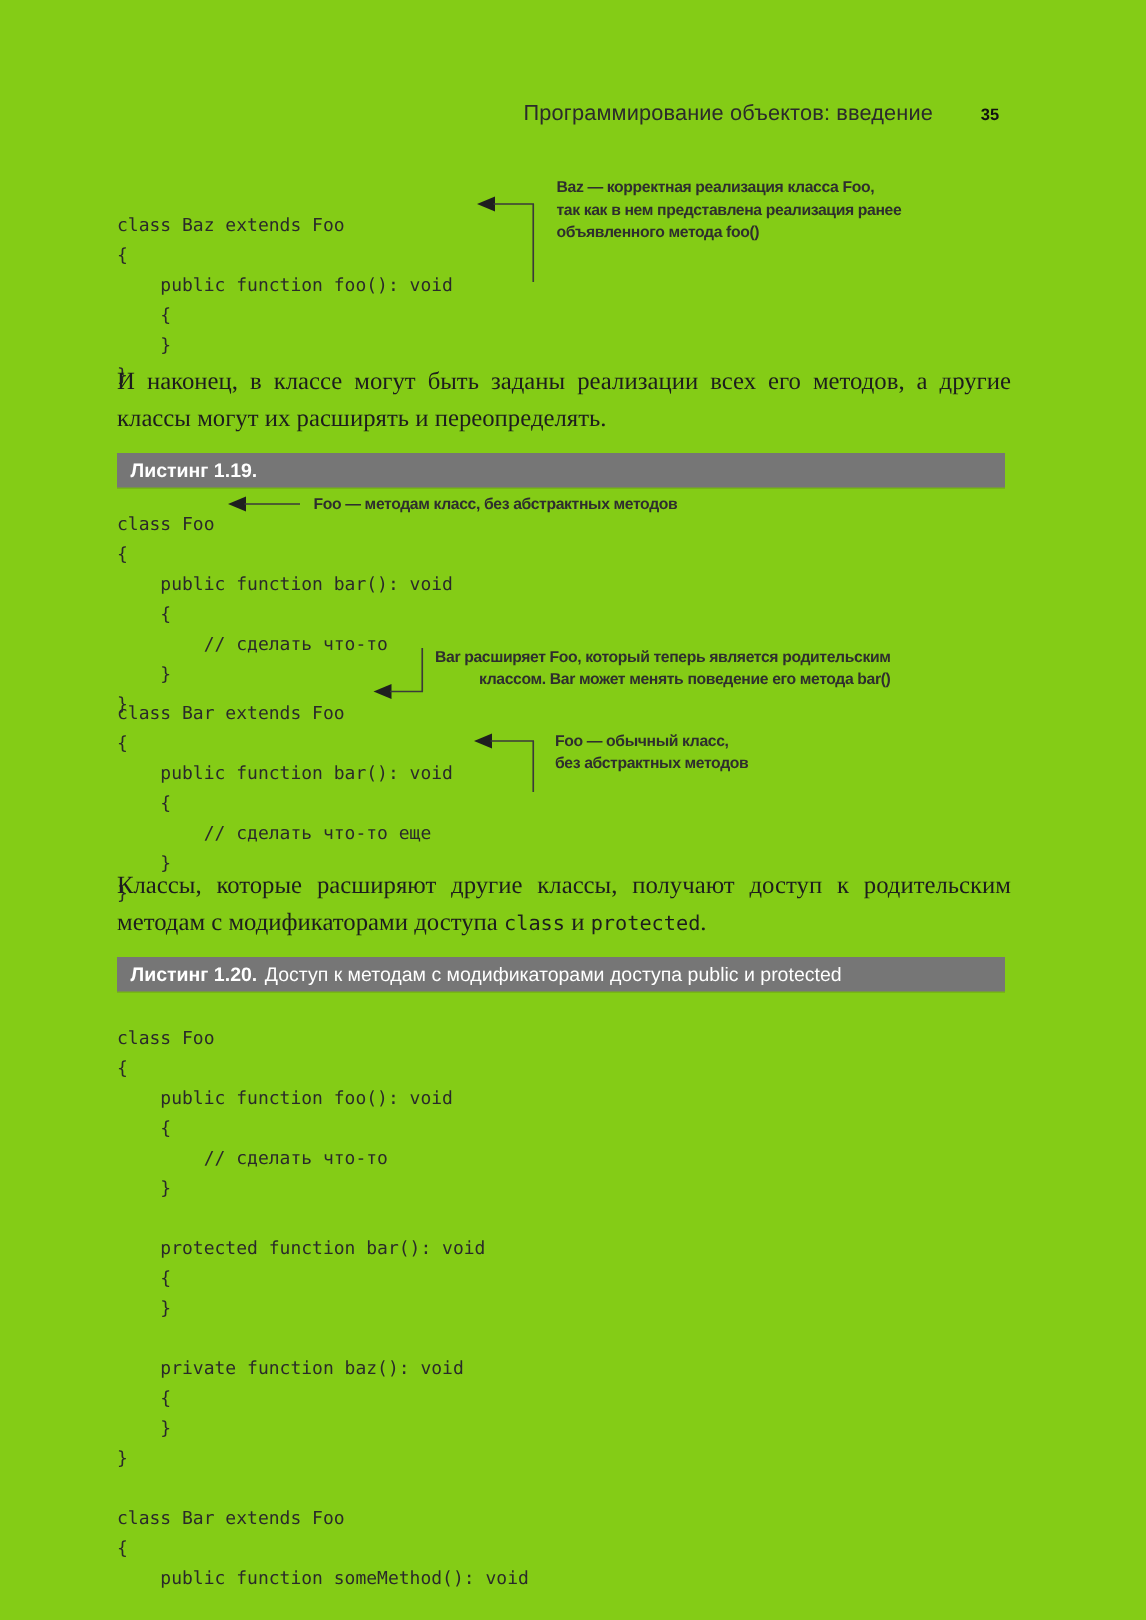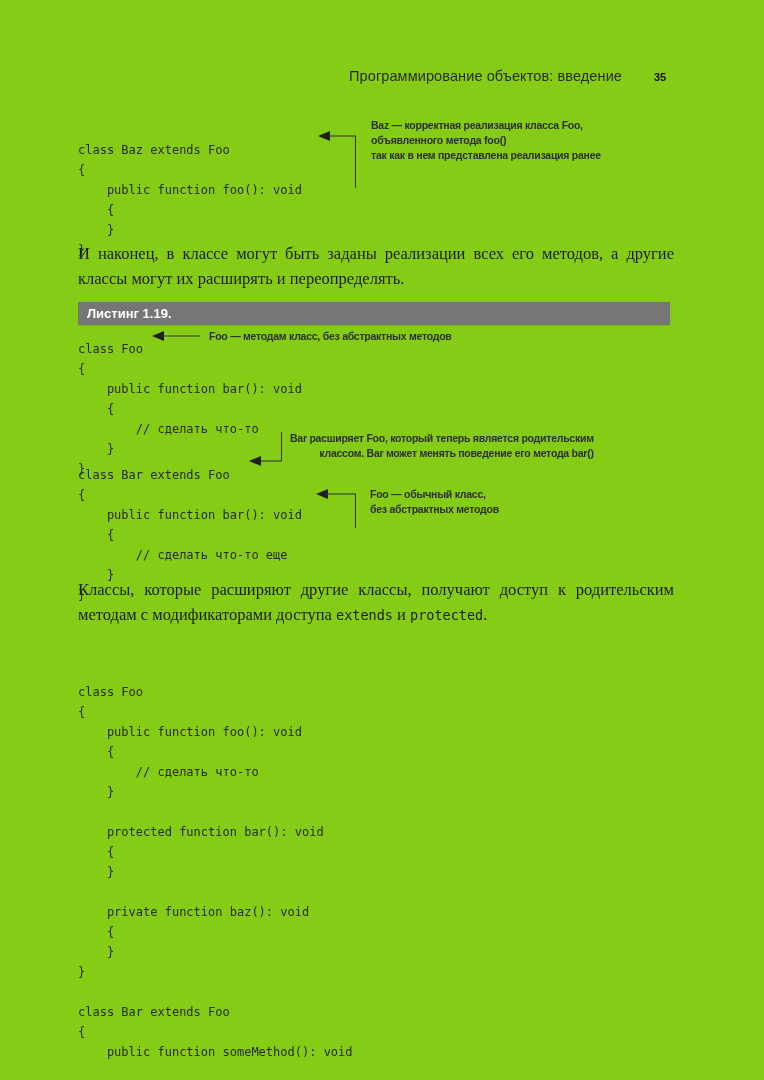--- a/index.html
+++ b/index.html
@@ -151,22 +151,22 @@
 }</pre>
 
   <svg class="leader" style="left:318px; top:128px;" width="50" height="64" viewBox="0 0 50 64">
     <polygon points="0,8 12,3 12,13"></polygon>
     <line x1="11" y1="8" x2="38" y2="8"></line>
     <line x1="37.5" y1="8" x2="37.5" y2="60"></line>
   </svg>
 
   <div class="callout" style="left:371px; top:118px;">
     <div>Baz — корректная реализация класса Foo,</div>
+    <div>так как в нем представлена реализация ранее</div>
     <div>объявленного метода foo()</div>
-    <div>так как в нем представлена реализация ранее</div>
   </div>
 
   <div class="para" style="top:241px;">И наконец, в классе могут быть заданы реализации всех его методов, а другие классы могут их расширять и переопределять.</div>
 
   <div class="listing-bar" style="top:302px;gap:24px;">
     <span class="num">Листинг 1.19.</span>
   </div>
 
   <pre class="code" style="top:327px;">class Foo
 {
@@ -208,22 +208,26 @@
     <polygon points="0,8 12,3 12,13"></polygon>
     <line x1="11" y1="8" x2="40" y2="8"></line>
     <line x1="39.5" y1="8" x2="39.5" y2="42"></line>
   </svg>
 
   <div class="callout" style="left:370px; top:487px;">
     <div>Foo — обычный класс,</div>
     <div>без абстрактных методов</div>
   </div>
 
-  <div class="para" style="top:577px;"><span>Классы, которые расширяют другие классы, получают доступ к родительским методам с модификаторами доступа </span><code>extends</code><span> и </span><code>protected</code><span>.</span></div>
-
+  <div class="para" style="top:577px;"><span>Классы, которые расширяют другие классы, получают доступ к родительским методам с модификаторами доступа </span><code>class</code><span> и </span><code>protected</code><span>.</span></div>
+
+  <div class="listing-bar" style="top:638px;">
+    <span class="num">Листинг 1.20.</span>
+    <span class="cap">Доступ к методам с модификаторами доступа public и protected</span>
+  </div>
 
   <pre class="code" style="top:670px;">class Foo
 {
     public function foo(): void
     {
         // сделать что-то
     }
 
     protected function bar(): void
     {

